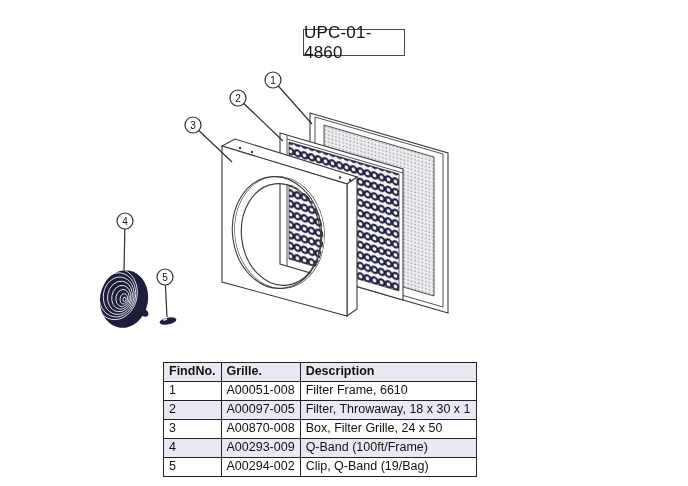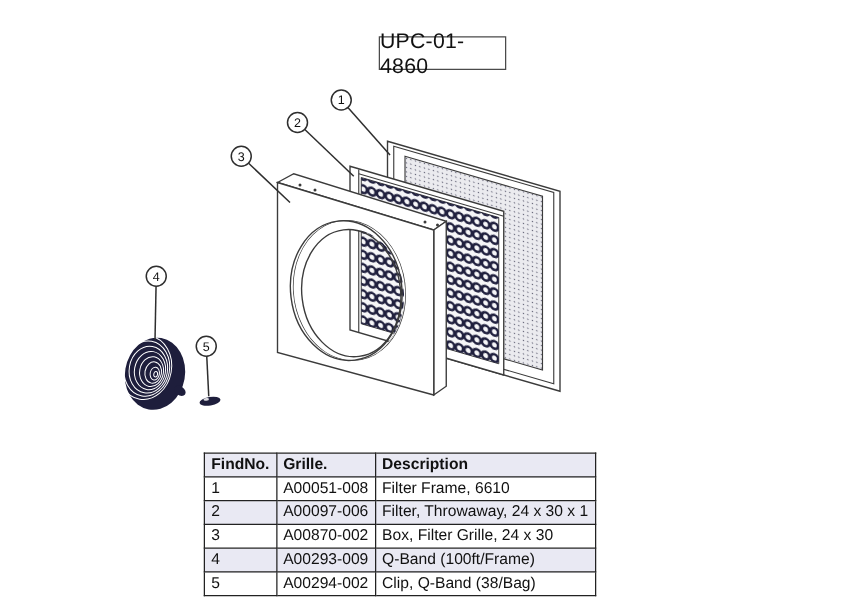--- a/index.html
+++ b/index.html
@@ -141,34 +141,34 @@
       <th>Grille.</th>
       <th>Description</th>
     </tr>
     <tr>
       <td>1</td>
       <td>A00051-008</td>
       <td>Filter Frame, 6610</td>
     </tr>
     <tr class="alt">
       <td>2</td>
-      <td>A00097-006</td>
-      <td>Filter, Throwaway, 24 x 30 x 1</td>
+      <td>A00097-005</td>
+      <td>Filter, Throwaway, 18 x 30 x 1</td>
     </tr>
     <tr>
       <td>3</td>
-      <td>A00870-002</td>
-      <td>Box, Filter Grille, 24 x 30</td>
+      <td>A00870-008</td>
+      <td>Box, Filter Grille, 24 x 50</td>
     </tr>
     <tr class="alt">
       <td>4</td>
       <td>A00293-009</td>
       <td>Q-Band (100ft/Frame)</td>
     </tr>
     <tr>
       <td>5</td>
       <td>A00294-002</td>
-      <td>Clip, Q-Band (38/Bag)</td>
+      <td>Clip, Q-Band (19/Bag)</td>
     </tr>
   </tbody>
     </table>
 
 </div>
 
 </body></html>

